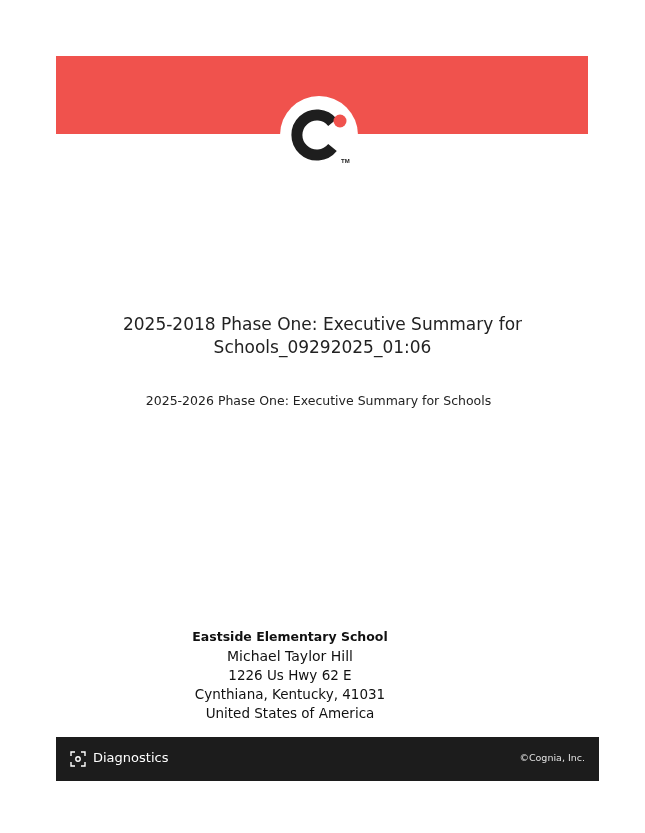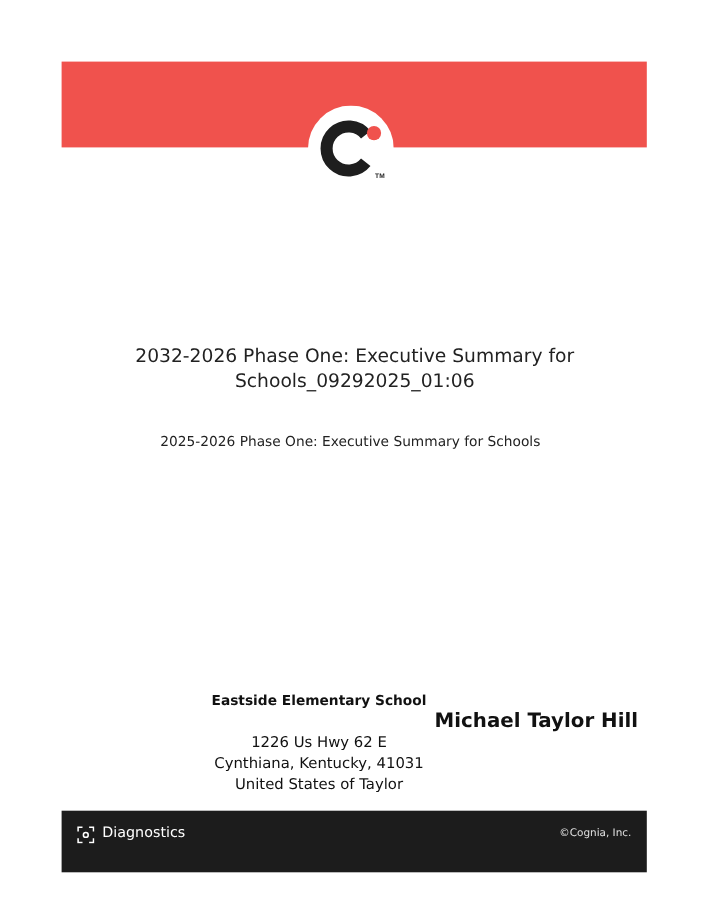--- a/index.html
+++ b/index.html
@@ -23,55 +23,55 @@
     font-size: 17px; line-height: 23px; color: #222;
   }
   .subtitle {
     position: absolute; left: 0; width: 637px; top: 393px; text-align: center;
     font-size: 12.5px; color: #222;
   }
   .address {
     position: absolute; left: 0; width: 580px; top: 627px; text-align: center; color: #111;
   }
   .address .school { font-size: 12.5px; font-weight: bold; line-height: 19px; }
-  .address .person { font-size: 18px; font-weight: bold; line-height: 20px; text-align: right; }
+  .address .person { font-size: 14px; font-weight: normal; line-height: 20px; }
   .address .line { font-size: 13.5px; line-height: 19px; }
   .footer {
-    position: absolute; left: 56px; top: 737px; width: 532px; height: 56px;
-    background: #1c1c1c; color: #ffffff;
+    position: absolute; left: 56px; top: 737px; width: 532px; height: 44px;
+    background: #1c1c1c; color: #ffffff; padding-left: 11px;
   }
   .footer .icon { position: absolute; left: 14px; top: 14px; width: 16px; height: 16px; }
   .footer .brand { position: absolute; left: 37px; top: 13px; font-size: 13px; }
   .footer .copy { position: absolute; right: 14px; top: 15px; font-size: 9.5px; color: #e0e0e0; }
 </style>
 </head>
 <body>
 
 <div class="banner"></div>
 
 <svg class="logo" viewBox="0 0 78 78">
   <circle cx="39" cy="39" r="39" fill="#ffffff"></circle>
   <path d="M52.5 26.5 A20 20 0 1 0 52.5 51.5" fill="none" stroke="#1e1e1e" stroke-width="11" stroke-linecap="butt"></path>
   <circle cx="60" cy="25" r="6.5" fill="#f0524d"></circle>
 </svg>
 <div class="tm">TM</div>
 
 <div class="main-title">
-  <div>2032-2026 Phase One: Executive Summary for</div>
+  <div>2025-2018 Phase One: Executive Summary for</div>
   <div>Schools_09292025_01:06</div>
 </div>
 
 <div class="subtitle">2025-2026 Phase One: Executive Summary for Schools</div>
 
 <div class="address">
   <div class="school">Eastside Elementary School</div>
   <div class="person">Michael Taylor Hill</div>
   <div class="line">1226 Us Hwy 62 E</div>
   <div class="line">Cynthiana, Kentucky, 41031</div>
-  <div class="line">United States of Taylor</div>
+  <div class="line">United States of America</div>
 </div>
 
 <div class="footer">
   <svg class="icon" viewBox="0 0 16 16">
     <path d="M1 5 V1 H5 M11 1 H15 V5 M15 11 V15 H11 M5 15 H1 V11" fill="none" stroke="#ffffff" stroke-width="1.4"></path>
     <circle cx="8" cy="8" r="2.2" fill="none" stroke="#ffffff" stroke-width="1.4"></circle>
   </svg>
   <div class="brand">Diagnostics</div>
   <div class="copy">©Cognia, Inc.</div>
 </div>

